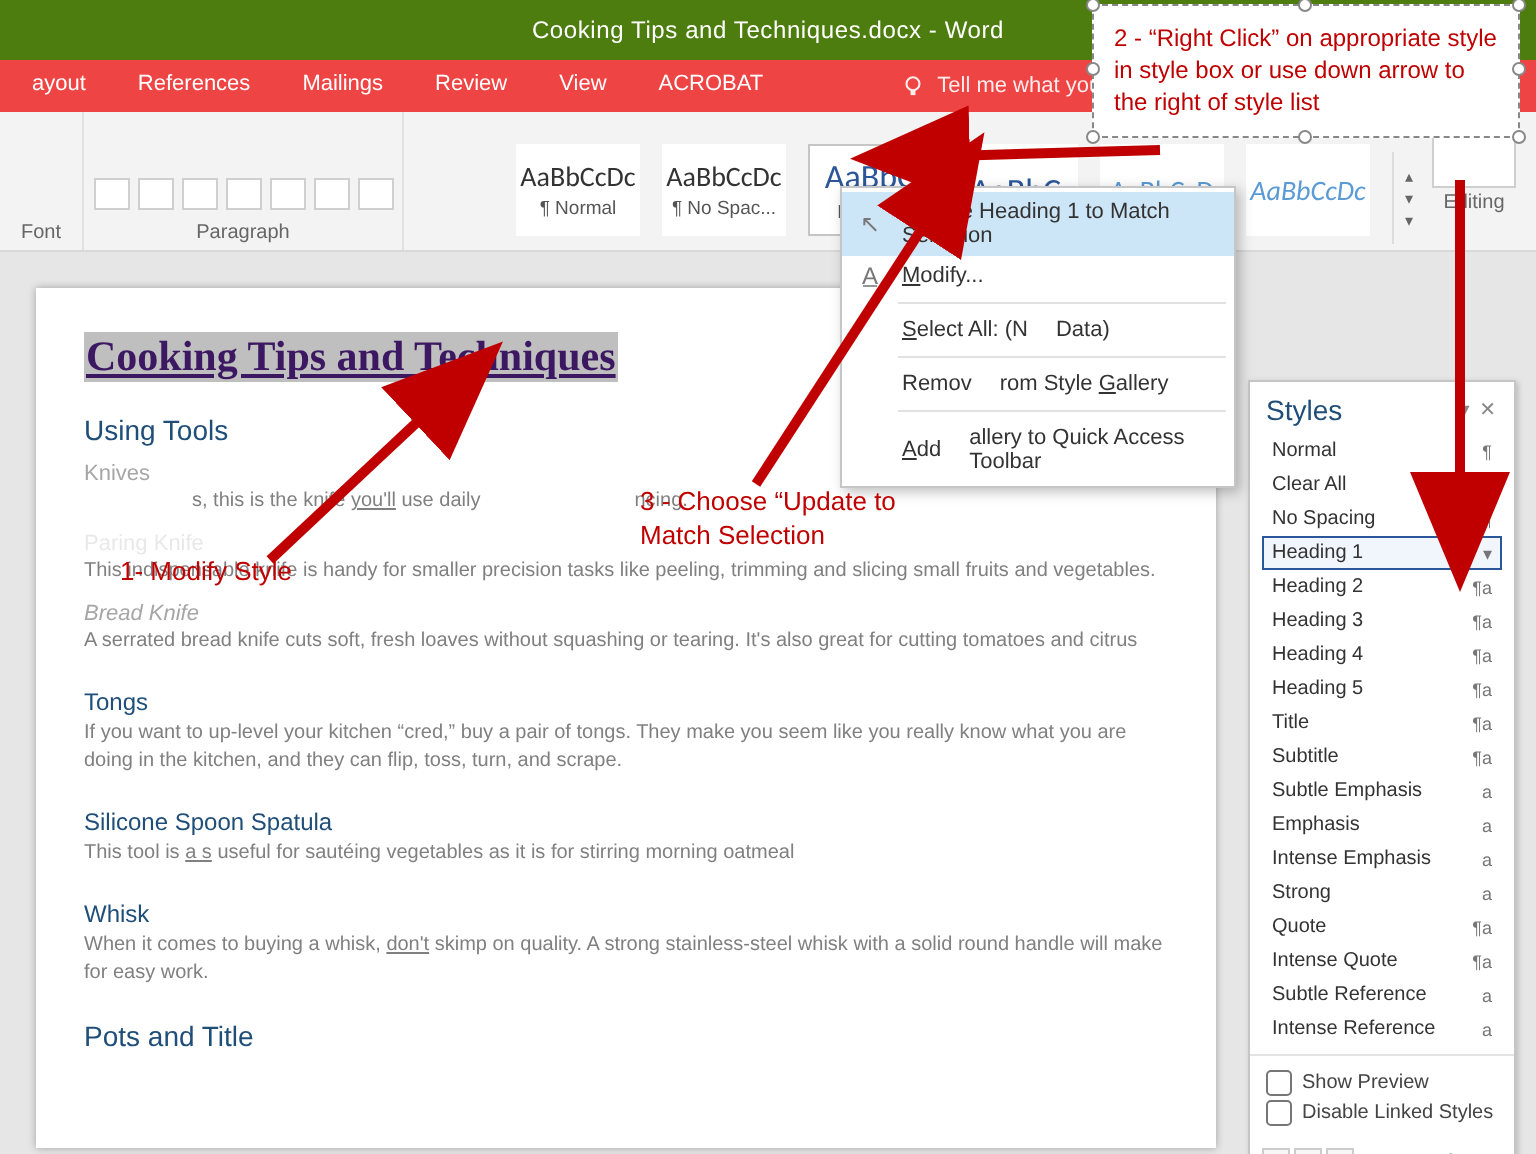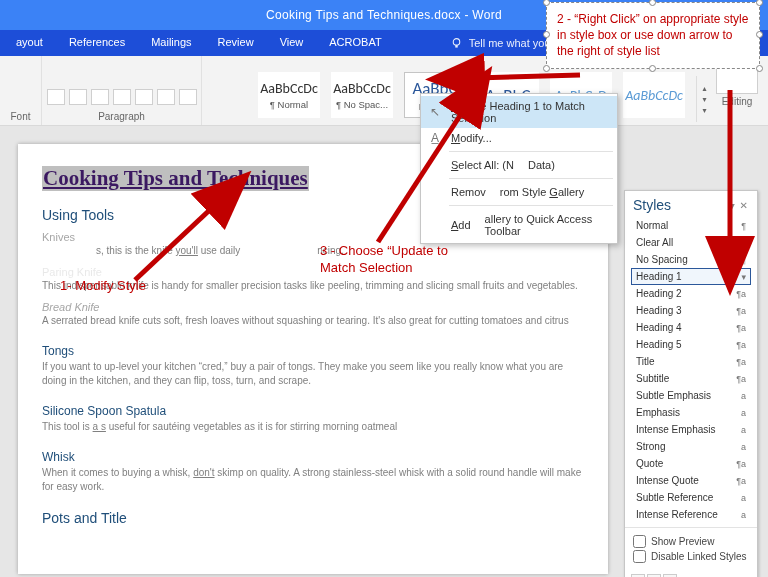--- a/index.html
+++ b/index.html
@@ -1,23 +1,23 @@
 <!DOCTYPE html>
 <html><head>
 <meta charset="utf-8">
 <style>
   *{box-sizing:border-box}
   body{margin:0;font-family:"Segoe UI",Arial,sans-serif;font-size:11px;color:#333;background:#fff;width:768px;height:577px;overflow:hidden;position:relative}
 
   
-  .titlebar{height:30px;background:#3b82f6;color:#fff;position:relative}
+  .titlebar{height:30px;background:#4d7c0f;color:#fff;position:relative}
   .titlebar .doc-title{position:absolute;left:0;right:0;top:8px;text-align:center;font-size:12px;letter-spacing:.3px}
 
   
-  .tabs{height:26px;background:#1d4ed8;color:#fff;display:flex;align-items:center;padding-left:4px;gap:2px}
+  .tabs{height:26px;background:#ef4444;color:#fff;display:flex;align-items:center;padding-left:4px;gap:2px}
   .tab{padding:6px 12px 8px;font-size:11px;cursor:pointer}
   .tell-me{margin-left:54px;display:flex;align-items:center;gap:6px;opacity:.9}
   .bulb{width:13px;height:13px;display:inline-block}
 
   
   .ribbon{height:70px;background:#f3f3f3;border-bottom:1px solid #d9d9d9;display:flex;position:relative;font-size:11px}
   .ribbon .group{border-right:1px solid #e1e1e1;padding:3px 6px;display:flex;flex-direction:column;justify-content:flex-end;align-items:center}
   .group-label{color:#666;font-size:10px;margin-top:2px}
   .group.font{width:42px}
   .group.para{width:160px}

